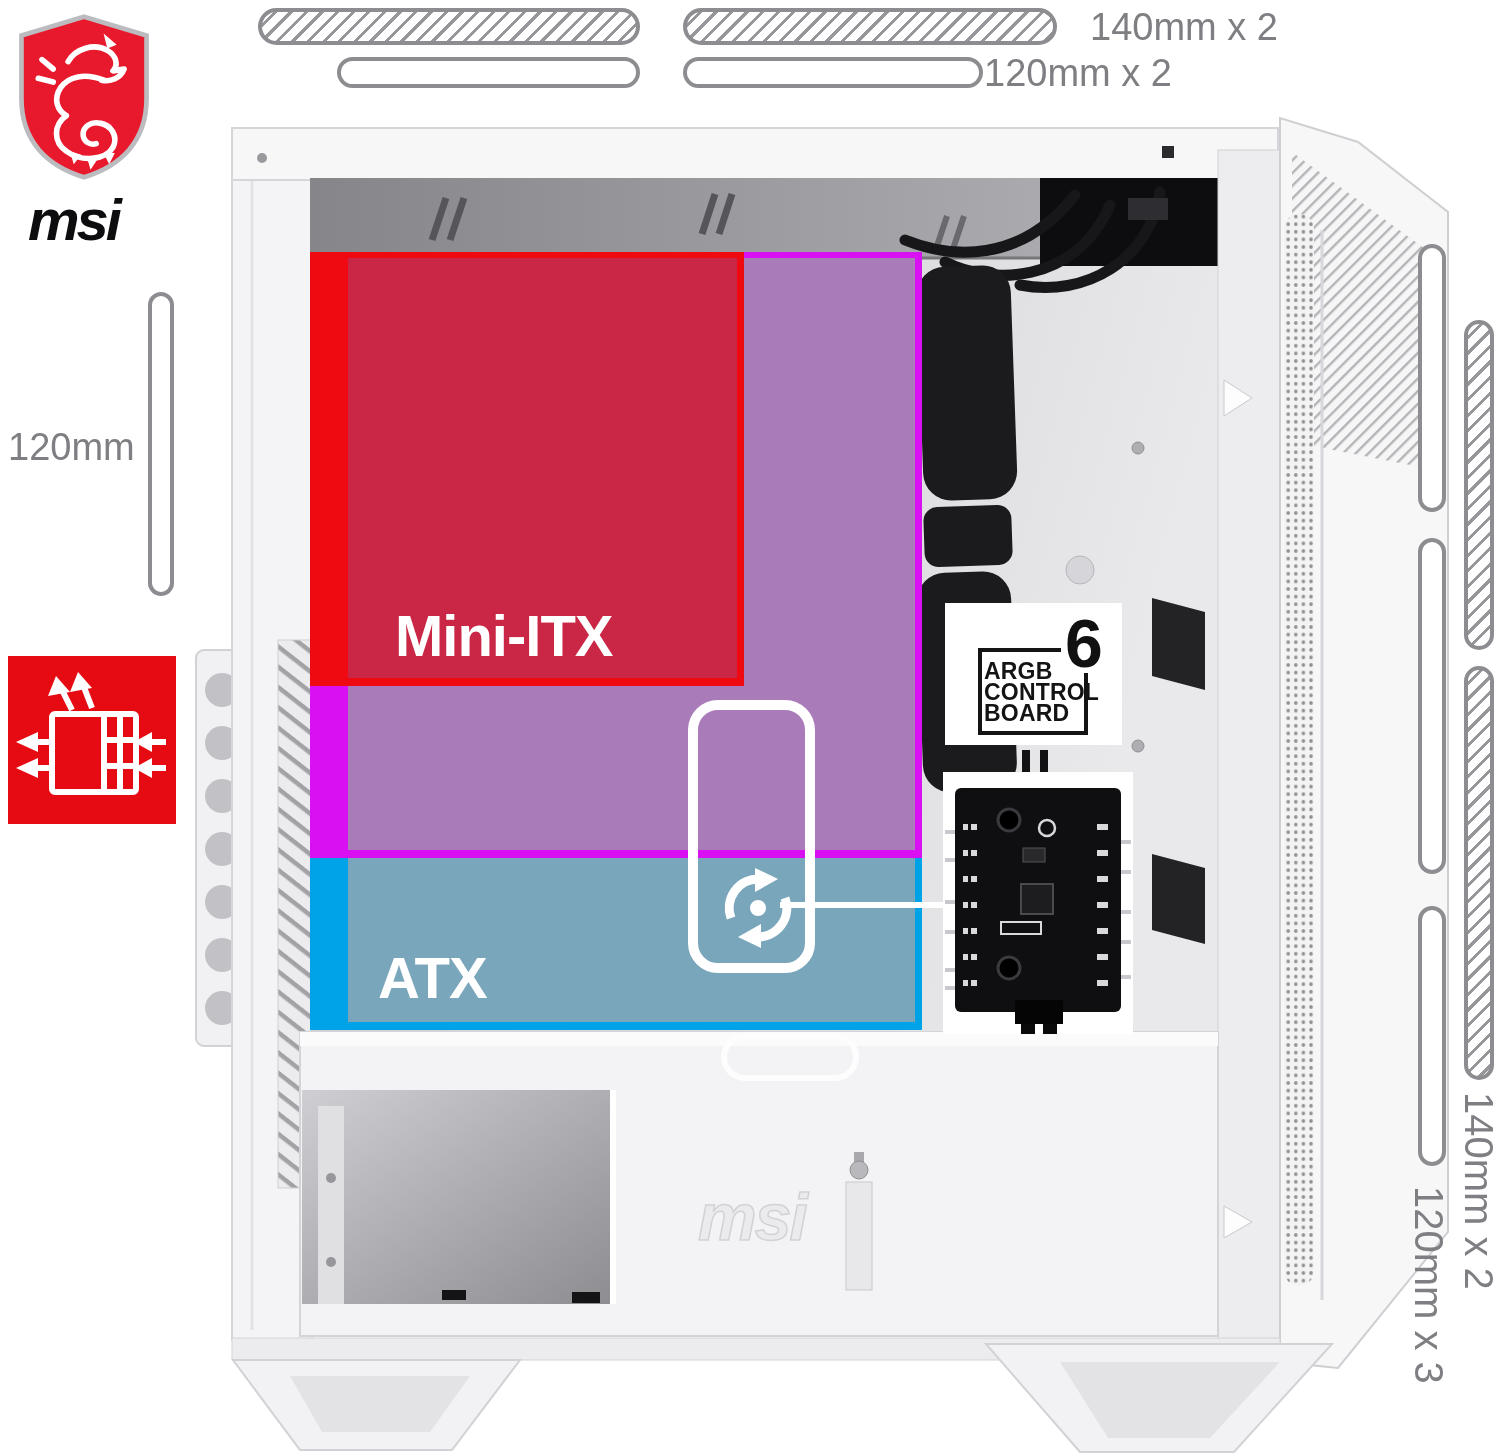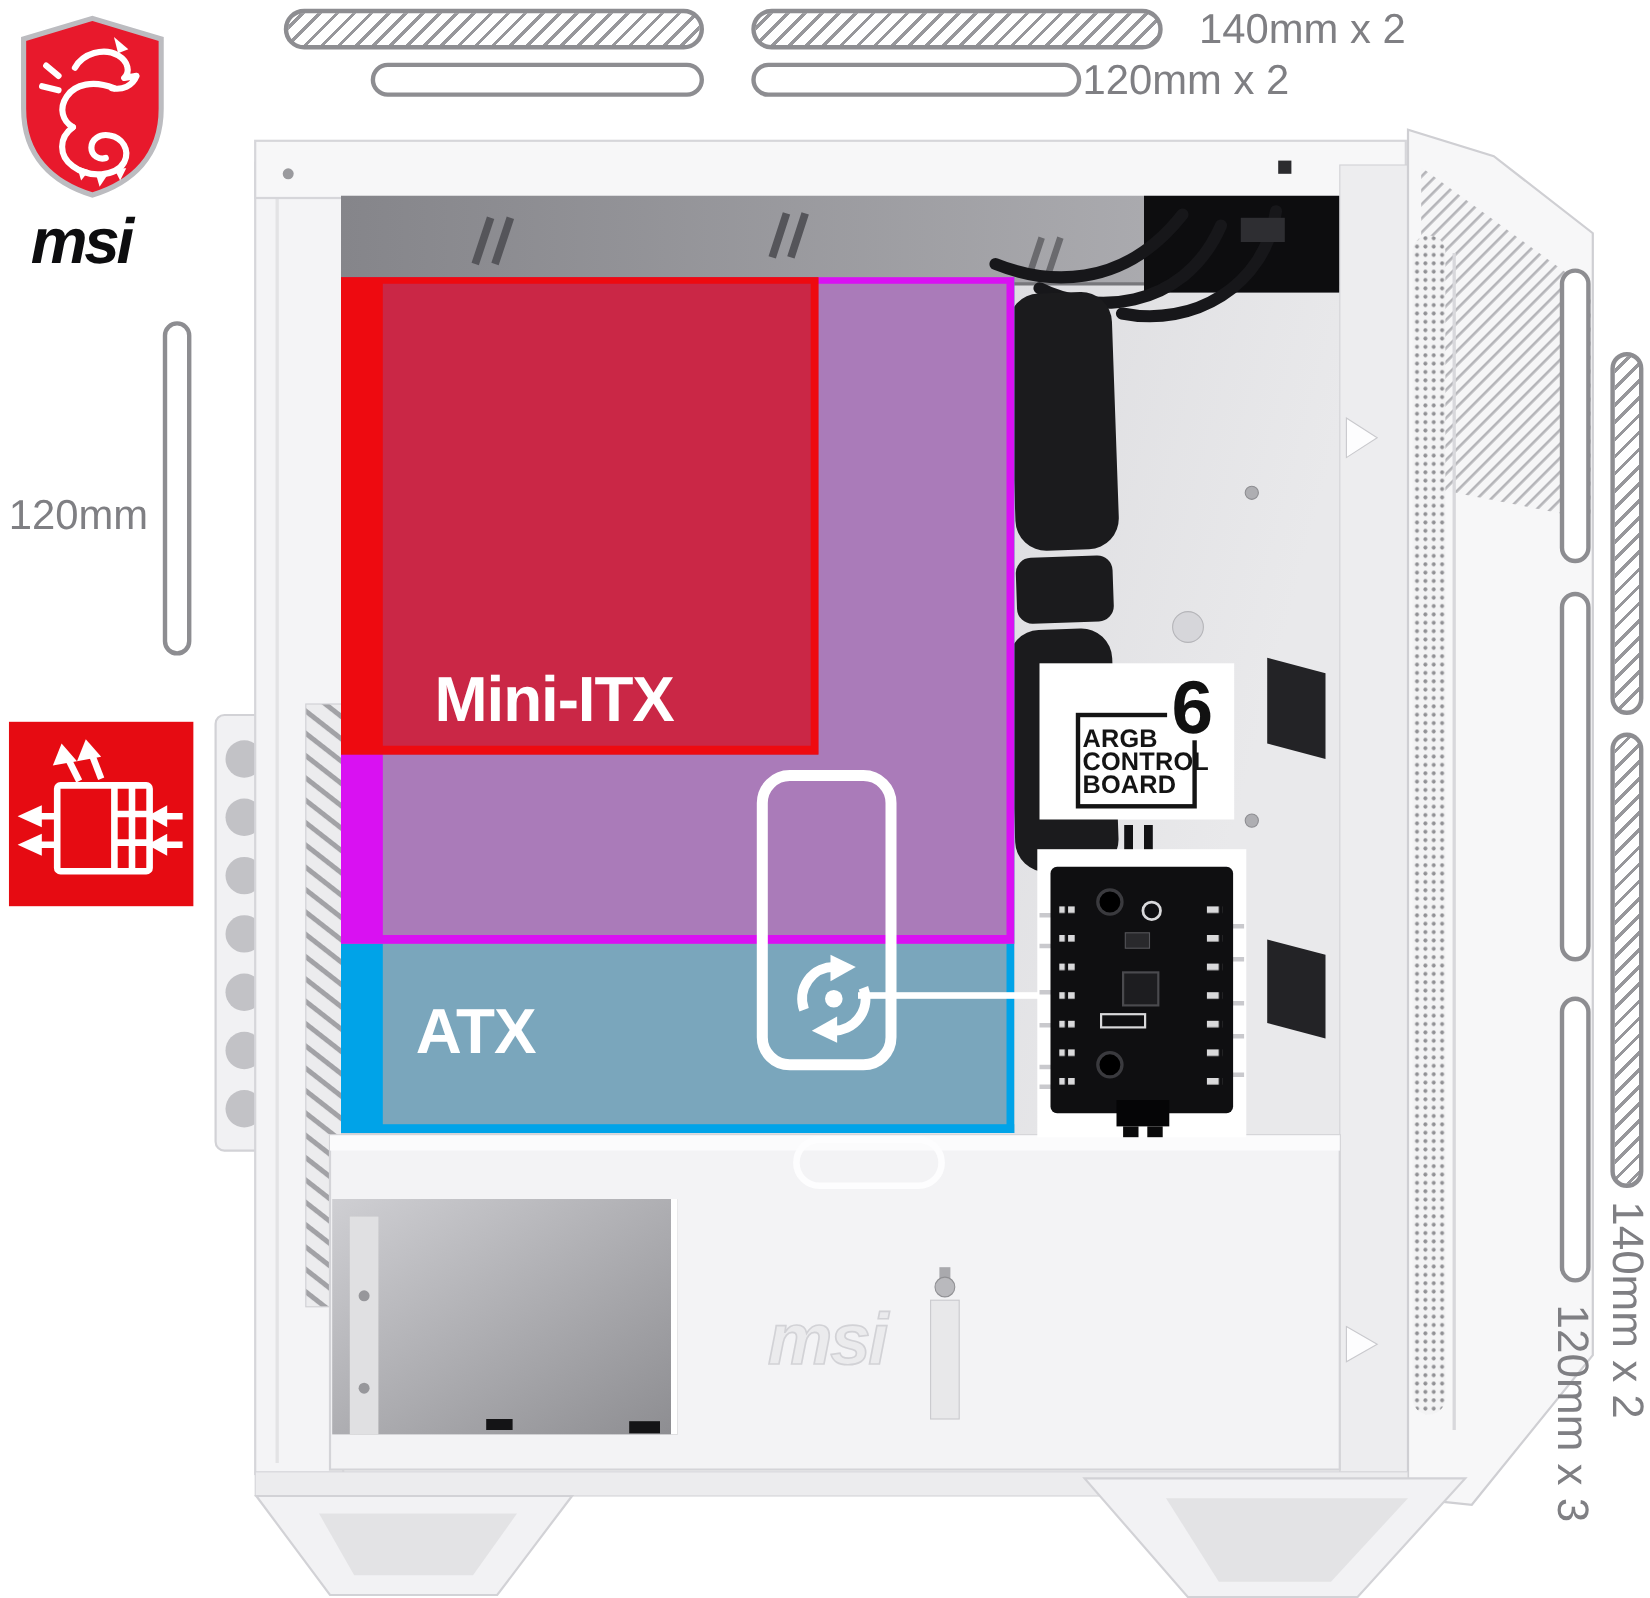--- a/index.html
+++ b/index.html
@@ -19,21 +19,21 @@
             letter-spacing:-3px;color:#0d0d0f;}
 
   
   #pill-top-h1{left:258px;top:8px;width:382px;height:37px;}
   #pill-top-h2{left:683px;top:8px;width:374px;height:37px;}
   #pill-top-p1{left:337px;top:57px;width:303px;height:31px;}
   #pill-top-p2{left:683px;top:57px;width:300px;height:31px;}
   #lbl-top-140{left:1090px;top:6px;}
   #lbl-top-120{left:984px;top:52px;}
   #pill-left{left:148px;top:292px;width:26px;height:304px;}
-  #lbl-left-120{left:8px;top:448px;}
+  #lbl-left-120{left:8px;top:426px;}
   #pill-r-i1{left:1418px;top:244px;width:28px;height:268px;}
   #pill-r-i2{left:1418px;top:538px;width:28px;height:336px;}
   #pill-r-i3{left:1418px;top:906px;width:28px;height:260px;}
   #pill-r-o1{left:1464px;top:320px;width:30px;height:330px;}
   #pill-r-o2{left:1464px;top:666px;width:30px;height:414px;}
   #lbl-right-140{left:1456px;top:1092px;}
   #lbl-right-120{left:1406px;top:1186px;}
 
   
   #airflow-icon{position:absolute;left:8px;top:656px;width:168px;height:168px;}
@@ -49,21 +49,21 @@
              border-bottom:8px solid var(--zone-blue-border);}
   #zone-matx{left:310px;top:252px;width:612px;height:606px;background:var(--zone-purple-fill);
              border-left:38px solid var(--zone-purple-border);border-right:7px solid var(--zone-purple-border);
              border-bottom:8px solid var(--zone-purple-border);border-top:6px solid var(--zone-purple-border);}
   #zone-itx {left:310px;top:252px;width:434px;height:434px;background:var(--zone-red-fill);
              border-left:38px solid var(--zone-red-border);border-right:7px solid var(--zone-red-border);
              border-bottom:8px solid var(--zone-red-border);border-top:6px solid var(--zone-red-border);}
   .zlabel{position:absolute;color:#fff;font-size:58px;font-weight:bold;letter-spacing:-1px;white-space:nowrap;}
   #lbl-itx {left:395px;top:602px;}
   #lbl-matx{left:368px;top:780px;}
-  #lbl-atx {left:378px;top:904px;}
+  #lbl-atx {left:378px;top:944px;}
 
   
   #gpu-outline{position:absolute;left:688px;top:700px;width:127px;height:273px;
                border:10px solid #fff;border-radius:30px;box-sizing:border-box;}
   #rot-icon{position:absolute;left:714px;top:864px;width:88px;height:88px;}
   #link-line{position:absolute;left:780px;top:902px;width:168px;height:6px;background:#fff;}
 
   
   #argb-card{position:absolute;left:945px;top:603px;width:177px;height:142px;background:#fff;}
   #argb-box{position:absolute;left:33px;top:45px;width:110px;height:87px;border:4px solid #141414;

